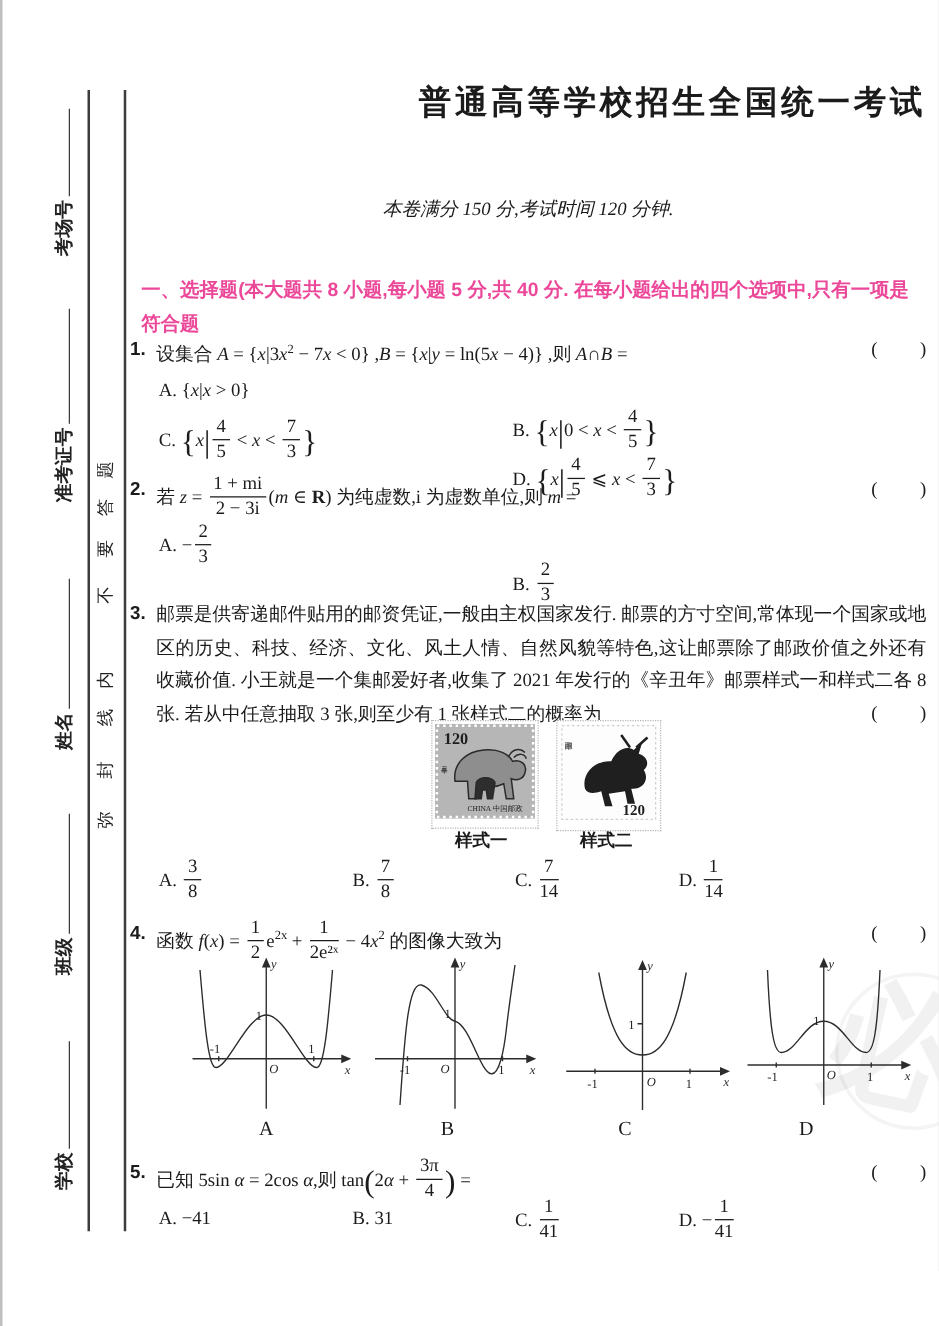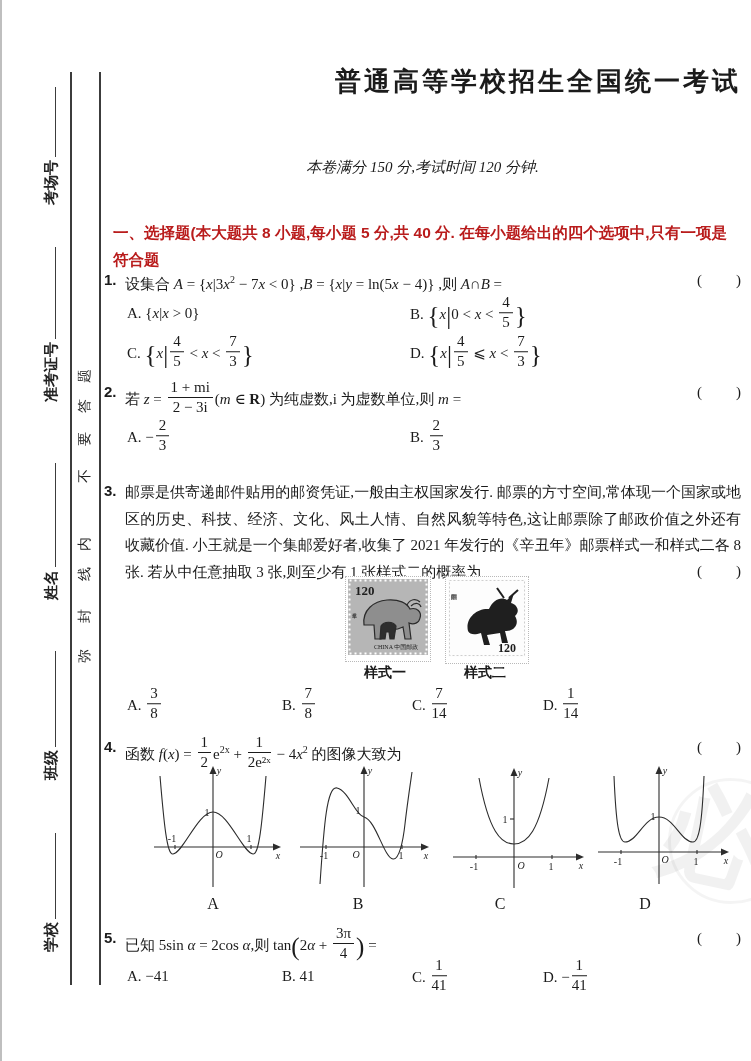--- a/index.html
+++ b/index.html
@@ -15,29 +15,29 @@
   .fline{display:inline-block;border-bottom:1.4px solid #3c3c3c;height:12px;margin-left:3px;}
   .sealchar{position:absolute;transform:rotate(-90deg);font-size:14px;color:#222;
         font-family:"Liberation Sans","DejaVu Sans",sans-serif;}
   
   .content{position:absolute;left:104px;top:0;width:637px;height:1061px;}
   .title{width:100%;text-align:right;font-size:26px;font-weight:bold;letter-spacing:3px;}
   .subtitle{width:100%;text-align:center;font-size:35px;font-weight:bold;letter-spacing:1px;
         font-family:"Liberation Sans","DejaVu Sans",sans-serif;}
   .examinfo{width:100%;text-align:center;font-size:15px;font-style:italic;}
   .secthead{font-size:15.5px;font-weight:bold;line-height:27px;
-        font-family:"Liberation Sans","DejaVu Sans",sans-serif;color:#b91c1c;}
+        font-family:"Liberation Sans","DejaVu Sans",sans-serif;color:#ec4899;}
   .q{font-size:15px;line-height:24px;white-space:nowrap;}
   .qnum{font-weight:bold;font-family:"Liberation Sans","DejaVu Sans",sans-serif;
         position:absolute;left:0;top:0;}
   .qbody{position:absolute;left:21px;top:0;white-space:nowrap;}
   .para{font-size:15px;line-height:26.5px;text-align:justify;white-space:normal;}
   .row{position:absolute;width:637px;height:40px;}
   .opt{position:absolute;top:50%;transform:translateY(-50%);white-space:nowrap;font-size:15px;}
-  .c1{left:23px;} .c2{left:178px;} .c3{left:308px;} .c4{left:439px;} .cB{left:306px;}
+  .c1{left:23px;} .c2{left:178px;} .c3{left:308px;} .c4{left:439px;} .cB{left:306px;margin-top:31px;}
   .bracket{position:absolute;left:593px;width:44px;display:flex;justify-content:space-between;
         font-size:15px;}
   
   .mtx{} .mit{font-style:italic;} .mbd{font-weight:bold;}
   .msup{font-size:10px;vertical-align:6px;letter-spacing:0;}
   .mbg{font-size:25px;font-weight:400;vertical-align:-5px;line-height:0;}
   .fr{display:inline-block;text-align:center;vertical-align:-0.55em;line-height:1.05;margin:0 2px;}
   .fr .n{display:block;border-bottom:1.1px solid #1b1b1b;padding:0 3px 1.5px;}
   .fr .d{display:block;padding-top:1.5px;}
   
@@ -290,19 +290,19 @@
     <div class="blk q" style="top:916px;width:637px;height:44px">
       <span class="qnum" style="top:10px">5.</span>
       <span class="qbody" style="top:10px"><span class="mtx">已知 5sin </span><span class="mit">α</span><span class="mtx"> = 2cos </span><span class="mit">α</span><span class="mtx">,则 tan</span><span class="mbg">(</span><span class="mtx">2</span><span class="mit">α</span><span class="mtx"> + </span><span class="fr"><span class="n">3π</span><span class="d">4</span></span><span class="mbg">)</span><span class="mtx"> =</span></span>
       <span class="bracket" style="top:10px">
           <span>(</span>
           <span>)</span>
         </span>
     </div>
     <div class="row" style="top:956px">
       <span class="opt c1"><span class="mtx">A. −41</span></span>
-      <span class="opt c2"><span class="mtx">B. 41</span></span>
+      <span class="opt c2"><span class="mtx">B. 31</span></span>
       <span class="opt c3"><span class="mtx">C. </span><span class="fr"><span class="n">1</span><span class="d">41</span></span></span>
       <span class="opt c4"><span class="mtx">D. −</span><span class="fr"><span class="n">1</span><span class="d">41</span></span></span>
     </div>
 
   </div>
 </div>
 
 </body></html>

